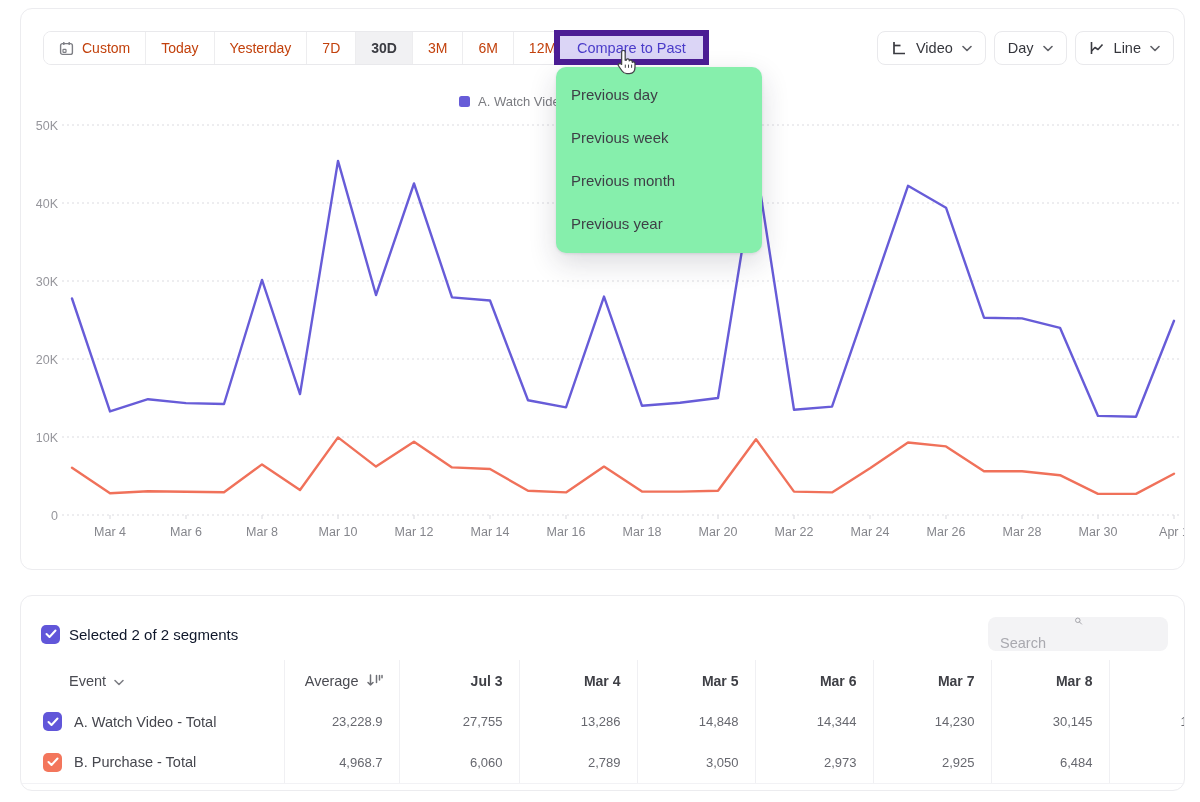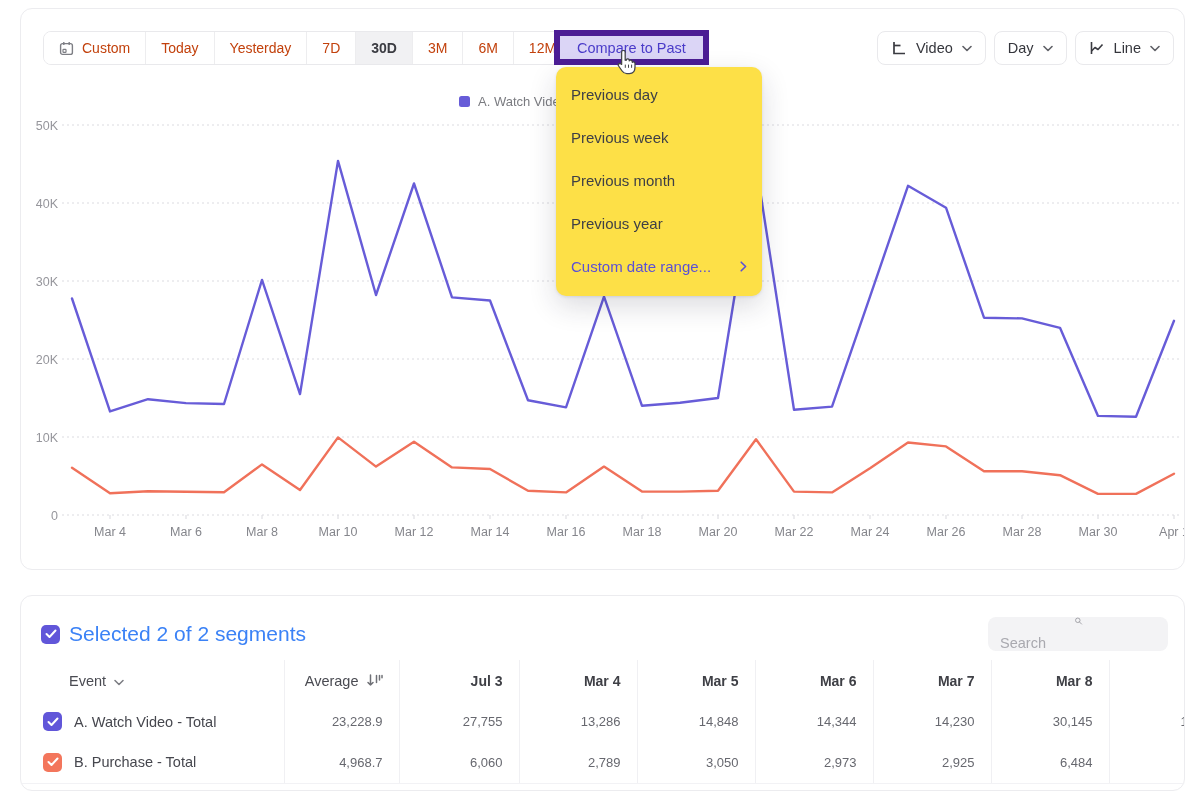--- a/index.html
+++ b/index.html
@@ -33,36 +33,36 @@
   .legend { position:absolute; left:438px; top:85px; display:flex; align-items:center; gap:8px; }
   .legend-swatch { width:11px; height:11px; border-radius:2.5px; display:inline-block; }
   .legend-label { font-size:13px; color:#7A7B80; }
 
   
   #chart { position:absolute; left:0; top:0; pointer-events:none; }
   .ylab { font-size:12.5px; fill:#96969C; }
   .xlab { font-size:12.5px; fill:#85868C; }
 
   
-  .menu { position:absolute; left:556px; top:67px; width:206px; background:#fde047;
+  .menu { position:absolute; left:556px; top:67px; width:206px; background:#86efac;
           border-radius:10px; padding:6px 0 8px;
           box-shadow:0 1px 3px rgba(30,30,55,.10), 0 10px 28px rgba(30,30,55,.16); z-index:5; }
   .menu-item { height:43px; display:flex; align-items:center; justify-content:space-between;
                padding:0 15px; font-size:15px; color:#3E3F46; cursor:pointer; }
   .menu-item.custom { color:#5B50D6; }
 
   
   .cursor { position:absolute; left:613px; top:50px; z-index:9; pointer-events:none; }
 
   
   .table-top { position:absolute; top:21px; left:20px; right:16px; height:34px;
                display:flex; align-items:center; }
   .cb { width:19px; height:19px; border-radius:5px; display:flex; align-items:center;
         justify-content:center; flex:0 0 auto; cursor:pointer; }
-  .summary { margin-left:9px; font-size:21px; color:#3b82f6;text-align:center; }
+  .summary { margin-left:9px; font-size:15px; color:#0f172a;text-align:center; }
   .search { margin-left:auto; width:180px; height:34px; background:#F3F3F5; border-radius:8px;
             display:flex; align-items:center; gap:10px; padding:0 12px;flex-direction:column; }
   .search input { border:none; outline:none; background:transparent; width:100%;
                   font-size:14.5px; color:#3E3F46; }
   .search input::placeholder { color:#A9A9AF; }
 
   table.seg-table { position:absolute; top:64px; left:0; border-collapse:collapse;
                     table-layout:fixed; width:1250px; }
   .seg-table th, .seg-table td { height:41px; white-space:nowrap; overflow:hidden; }
   .seg-table th { font-weight:700; font-size:14px; color:#3F4046; text-align:right; padding-right:16px; }
@@ -201,26 +201,20 @@
       <span>Previous day</span>
     </div>
     <div class="menu-item">
       <span>Previous week</span>
     </div>
     <div class="menu-item">
       <span>Previous month</span>
     </div>
     <div class="menu-item">
       <span>Previous year</span>
-    </div>
-    <div class="menu-item custom">
-      <span>Custom date range...</span>
-      <svg width="7" height="11" viewBox="0 0 7 11">
-        <polyline points="1.2,1.2 5.6,5.5 1.2,9.8" fill="none" stroke="#5B50D6" stroke-width="1.6" stroke-linecap="round" stroke-linejoin="round"></polyline>
-      </svg>
     </div>
   </div>
 
 <svg class="cursor" width="25" height="27" viewBox="0 0 25 27">
   <path d="M8.6 2.2 C8.6 1.1 9.5 0.4 10.4 0.4 C11.4 0.4 12.2 1.2 12.2 2.3 L12.2 10.2 L13.2 10.3 L13.5 9.5 C13.9 8.5 16.1 8.7 16.2 10 L16.3 10.8 L16.9 10.3 C17.7 9.8 19.2 10.4 19.2 11.4 L19.3 12.3 L20 12 C21 11.7 22 12.5 22 13.6 L22 17 C22 21 20 23.6 16.4 23.6 L13.8 23.6 C11.7 23.6 10.3 22.7 9.1 21 L5.6 16 C4.6 14.6 6.1 12.9 7.7 13.8 L8.6 14.4 Z" fill="#ffffff" stroke="#44454A" stroke-width="1.3" stroke-linejoin="round"></path>
   <path d="M12.3 14.6 v3.2 M15.5 14.6 v3.2 M18.6 14.6 v3.2" stroke="#44454A" stroke-width="1" fill="none"></path>
 </svg>
 
 <div class="card card-table">
   <div class="table-top">

